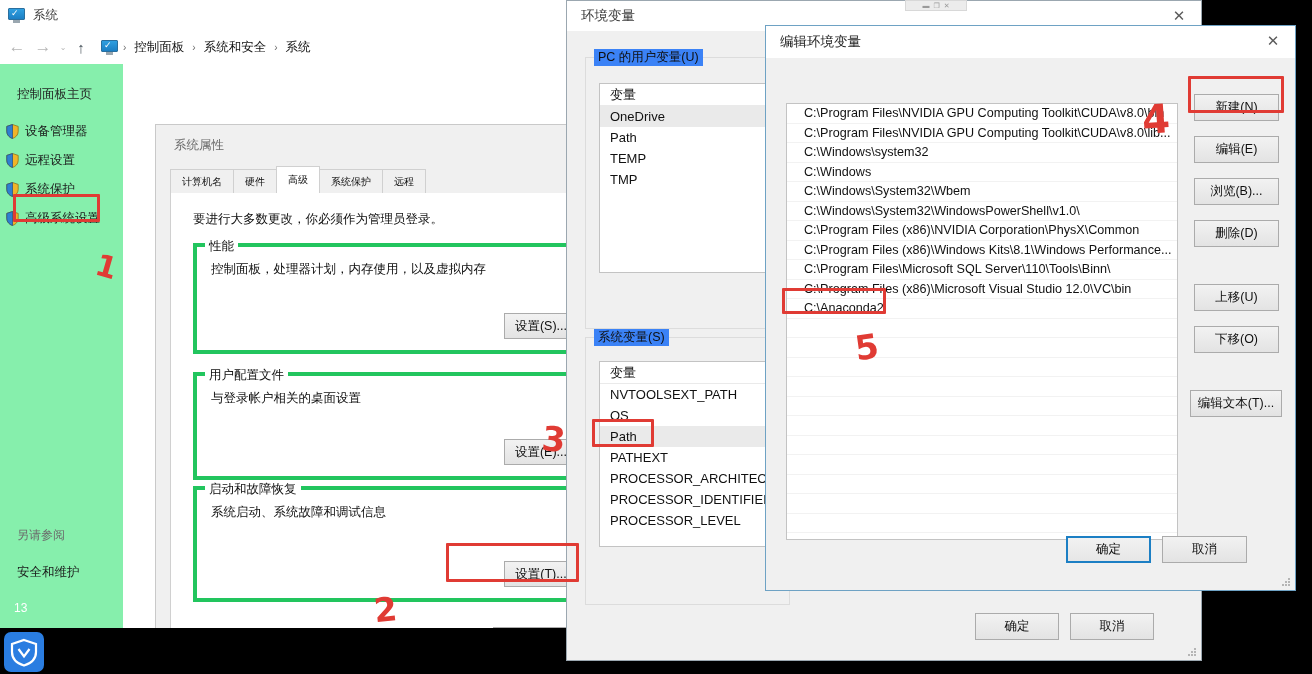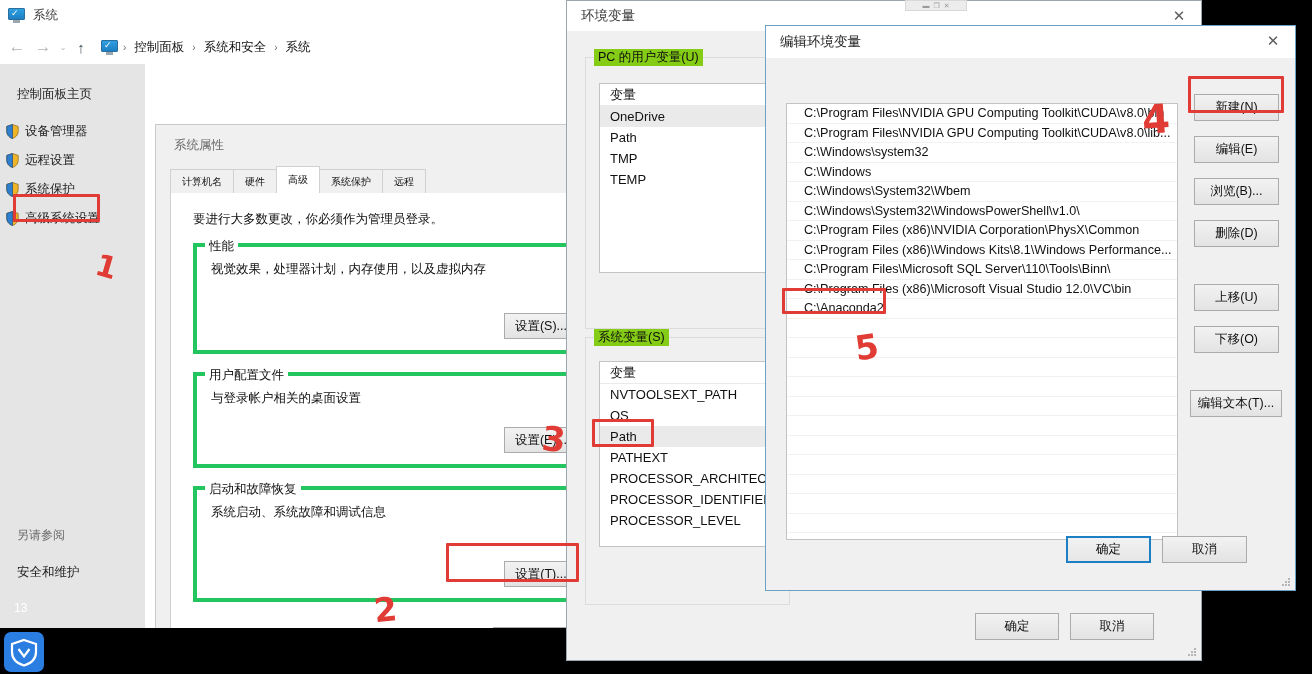--- a/index.html
+++ b/index.html
@@ -57,21 +57,21 @@
 
   .crumbbar{
     flex:1; height:24px; margin-left:4px; background:#fff;
     border:1px solid #ffffff; display:flex; align-items:center; padding:0 4px; gap:2px;
   }
   .crumb{ font-size:12.5px; color:#111; padding:1px 3px; white-space:nowrap; }
   .crumb-sep{ font-size:10px; color:#6d6d6d; padding:0 3px; }
 
   .cp-body{ position:absolute; left:0; top:64px; width:566px; height:564px; background:#fff; }
 
-  .cp-side{ position:absolute; left:0; top:0; width:145px; height:564px; background:#e5e5e5; }
+  .cp-side{ position:absolute; left:0; top:0; width:123px; height:564px; background:#86efac; }
   .side-home{ position:absolute; left:17px; top:22px; font-size:12.5px; color:#1f1f1f; }
   .side-item{
     position:absolute; left:6px; display:flex; align-items:center; gap:6px; height:20px;
   }
   .side-item .lbl{ font-size:12.5px; color:#1a1a1a; white-space:nowrap; }
   .shield{
     width:13px; height:15px; position:relative; flex:none;
   }
   .shield svg{ display:block; }
 
@@ -133,21 +133,21 @@
     position:absolute; right:0; top:0; width:44px; height:29px;
     display:flex; align-items:center; justify-content:center;
     font-size:15px; color:#5b5b5b;
   }
   .envwin-body{ position:absolute; left:0; top:30px; width:634px; height:629px; background:#f0f0f0; }
 
   .env-group{
     position:absolute; border:1px solid #dcdcdc; background:#f0f0f0;
   }
   .env-legend{
-    position:absolute; top:-9px; left:8px; background:#84cc16; padding:0 4px;
+    position:absolute; top:-9px; left:8px; background:#3b82f6; padding:0 4px;
     font-size:12.5px; color:#0f0f0f; white-space:nowrap;
   }
   .listbox{
     position:absolute; background:#fff; border:1px solid #c3c3c3; overflow:hidden;
   }
   .lb-head{
     height:22px; display:flex; align-items:center; padding-left:10px;
     font-size:13px; color:#111; background:#fff; border-bottom:1px solid #eaeaea;
   }
   .lb-row{
@@ -330,25 +330,25 @@
           <div class="sp-tab sel">高级</div>
           <div class="sp-tab">系统保护</div>
           <div class="sp-tab">远程</div>
         </div>
 
         <div class="sp-pane">
           <div class="sp-note">要进行大多数更改，你必须作为管理员登录。</div>
 
           <div class="group" style="top:50px; height:111px;">
             <span class="group-legend">性能</span>
-            <span class="group-desc">视觉效果，处理器计划，内存使用，以及虚拟内存</span>
+            <span class="group-desc">控制面板，处理器计划，内存使用，以及虚拟内存</span>
             <div class="btn" style="position:absolute; right:11px; bottom:11px; width:74px; height:26px;">设置(S)...</div>
           </div>
 
-          <div class="group" style="top:179px; height:96px;">
+          <div class="group" style="top:179px; height:108px;">
             <span class="group-legend">用户配置文件</span>
             <span class="group-desc">与登录帐户相关的桌面设置</span>
             <div class="btn" style="position:absolute; right:11px; bottom:11px; width:74px; height:26px;">设置(E)...</div>
           </div>
 
           <div class="group" style="top:293px; height:116px;">
             <span class="group-legend">启动和故障恢复</span>
             <span class="group-desc">系统启动、系统故障和调试信息</span>
             <div class="btn" style="position:absolute; right:11px; bottom:11px; width:74px; height:26px;">设置(T)...</div>
           </div>
@@ -382,22 +382,22 @@
 
     <div class="envwin-body">
 
       <div class="env-group" style="left:18px; top:26px; width:205px; height:272px;">
         <span class="env-legend">PC 的用户变量(U)</span>
       </div>
       <div class="listbox" style="left:32px; top:52px; width:178px; height:190px;">
         <div class="lb-head">变量</div>
         <div class="lb-row sel">OneDrive</div>
         <div class="lb-row">Path</div>
+        <div class="lb-row">TEMP</div>
         <div class="lb-row">TMP</div>
-        <div class="lb-row">TEMP</div>
       </div>
 
       <div class="env-group" style="left:18px; top:306px; width:205px; height:268px;">
         <span class="env-legend">系统变量(S)</span>
       </div>
       <div class="listbox" style="left:32px; top:330px; width:178px; height:186px;">
         <div class="lb-head">变量</div>
         <div class="lb-row">NVTOOLSEXT_PATH</div>
         <div class="lb-row">OS</div>
         <div class="lb-row sel">Path</div>

